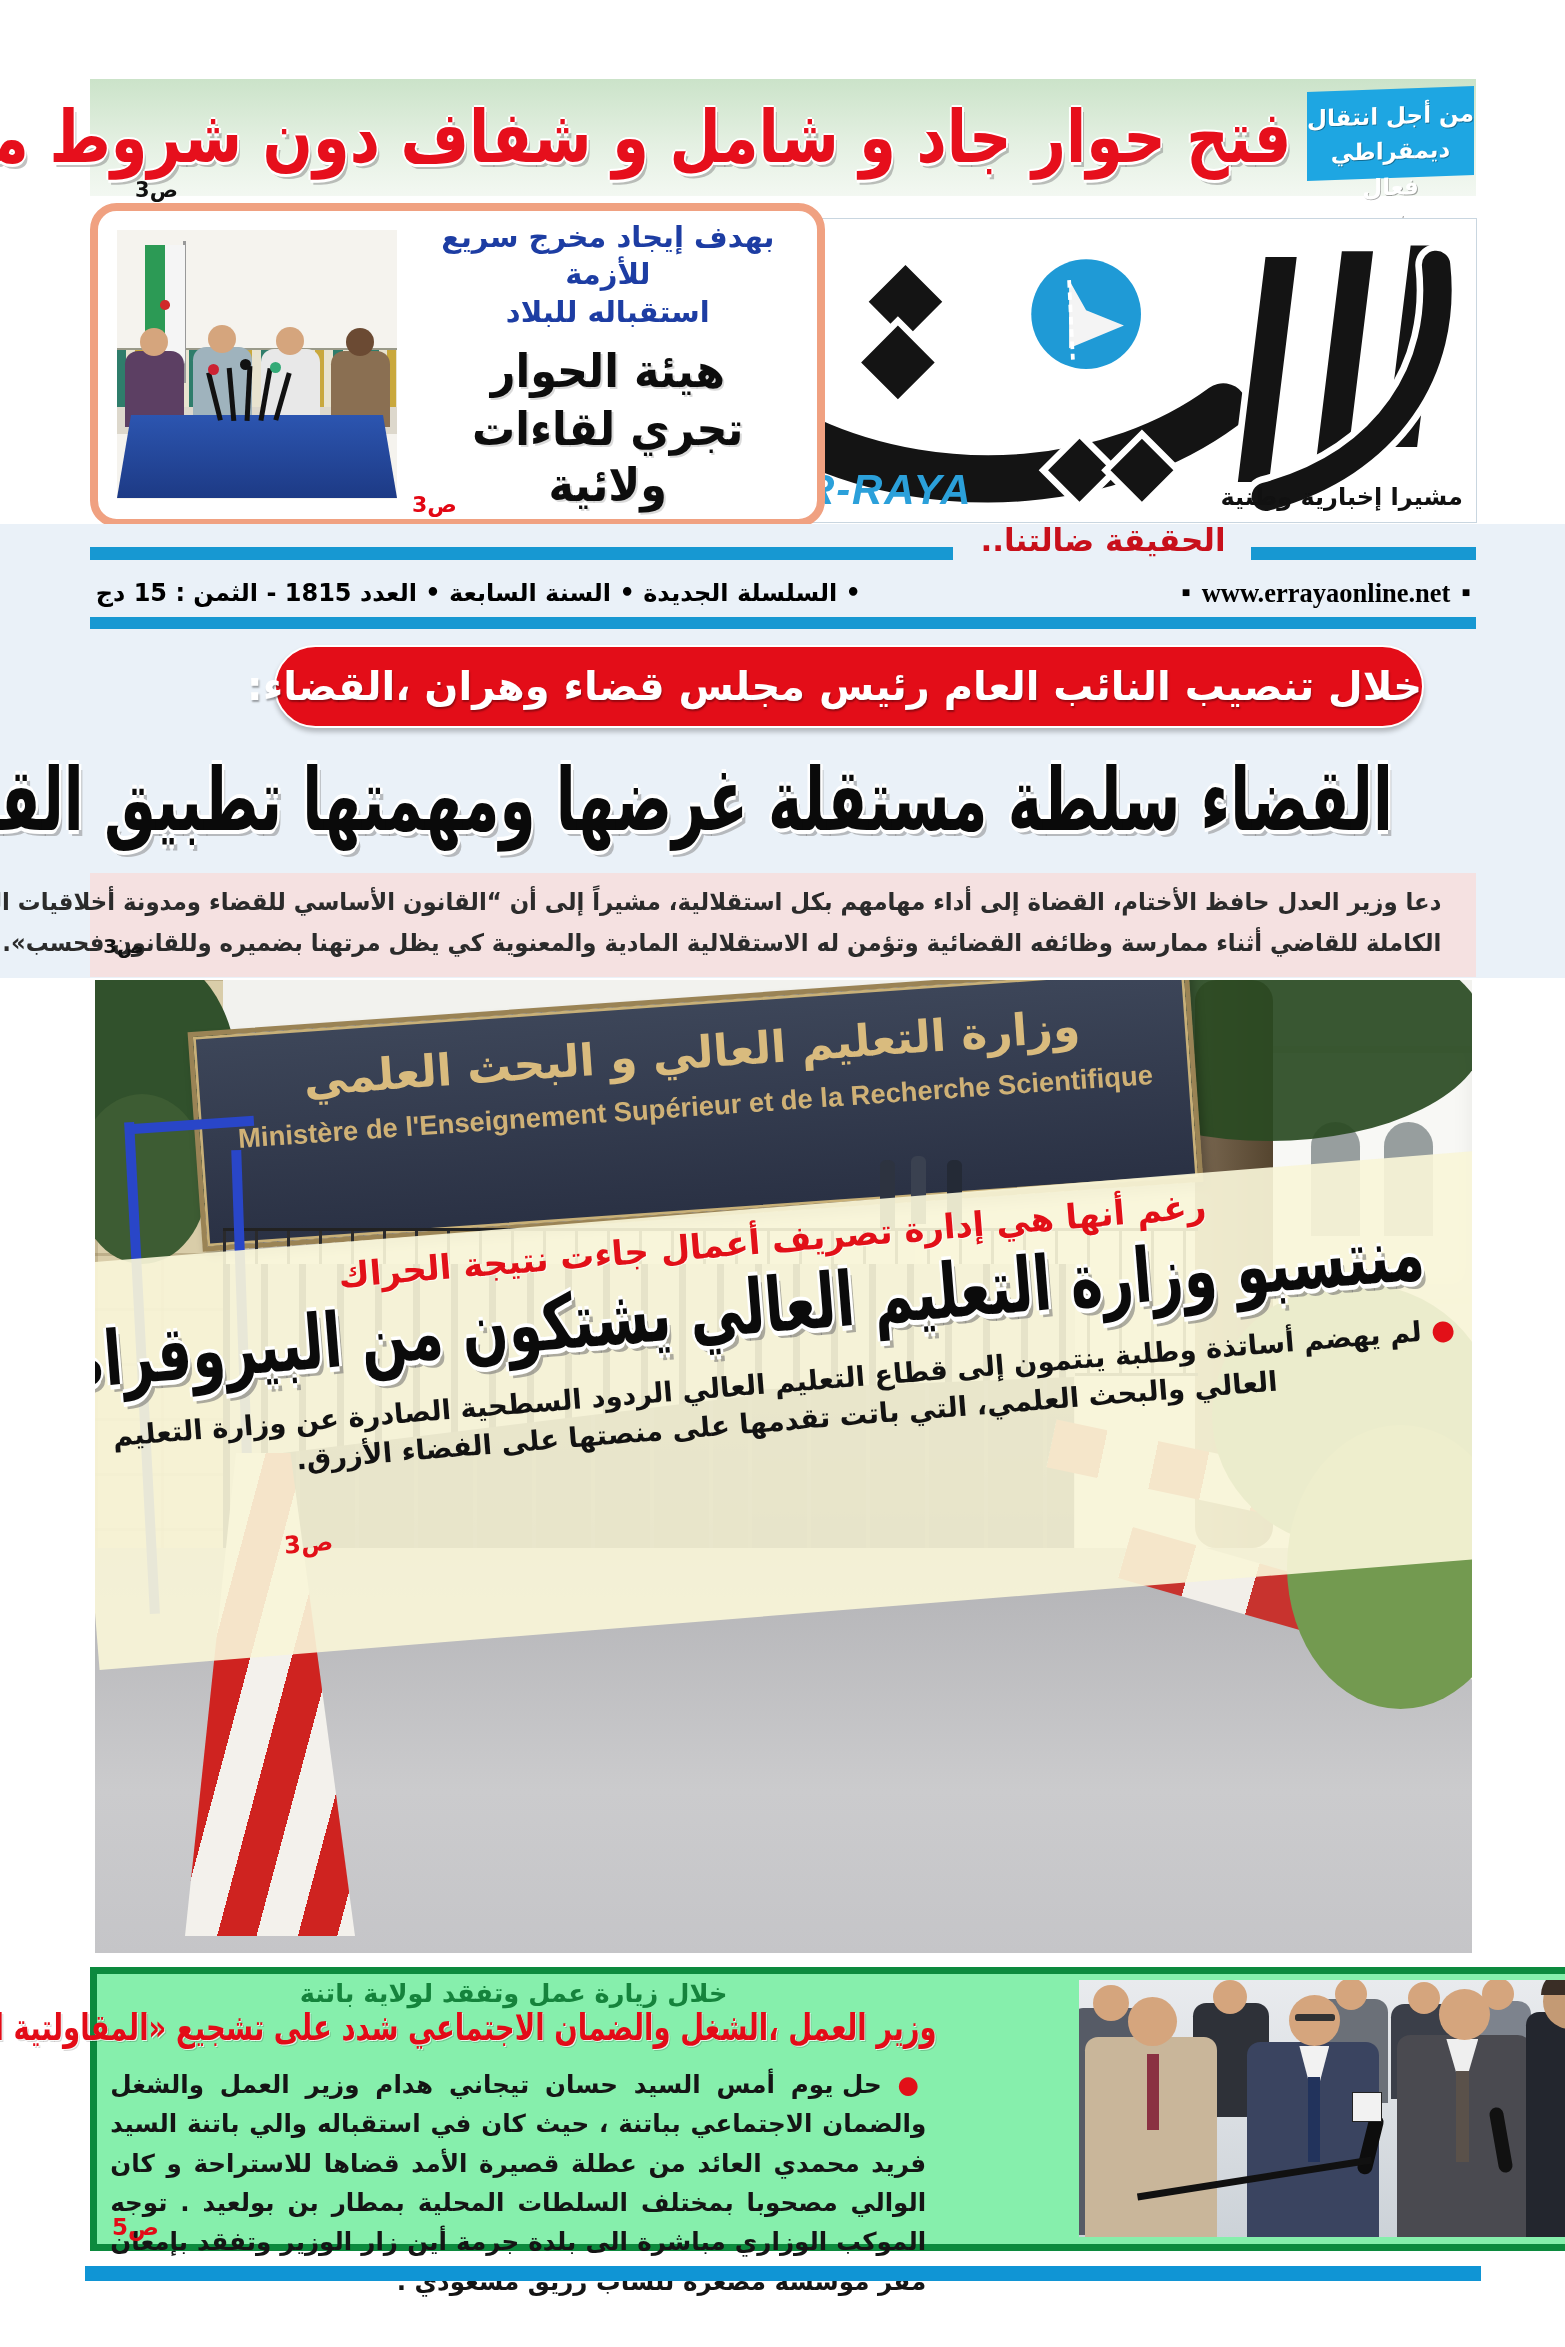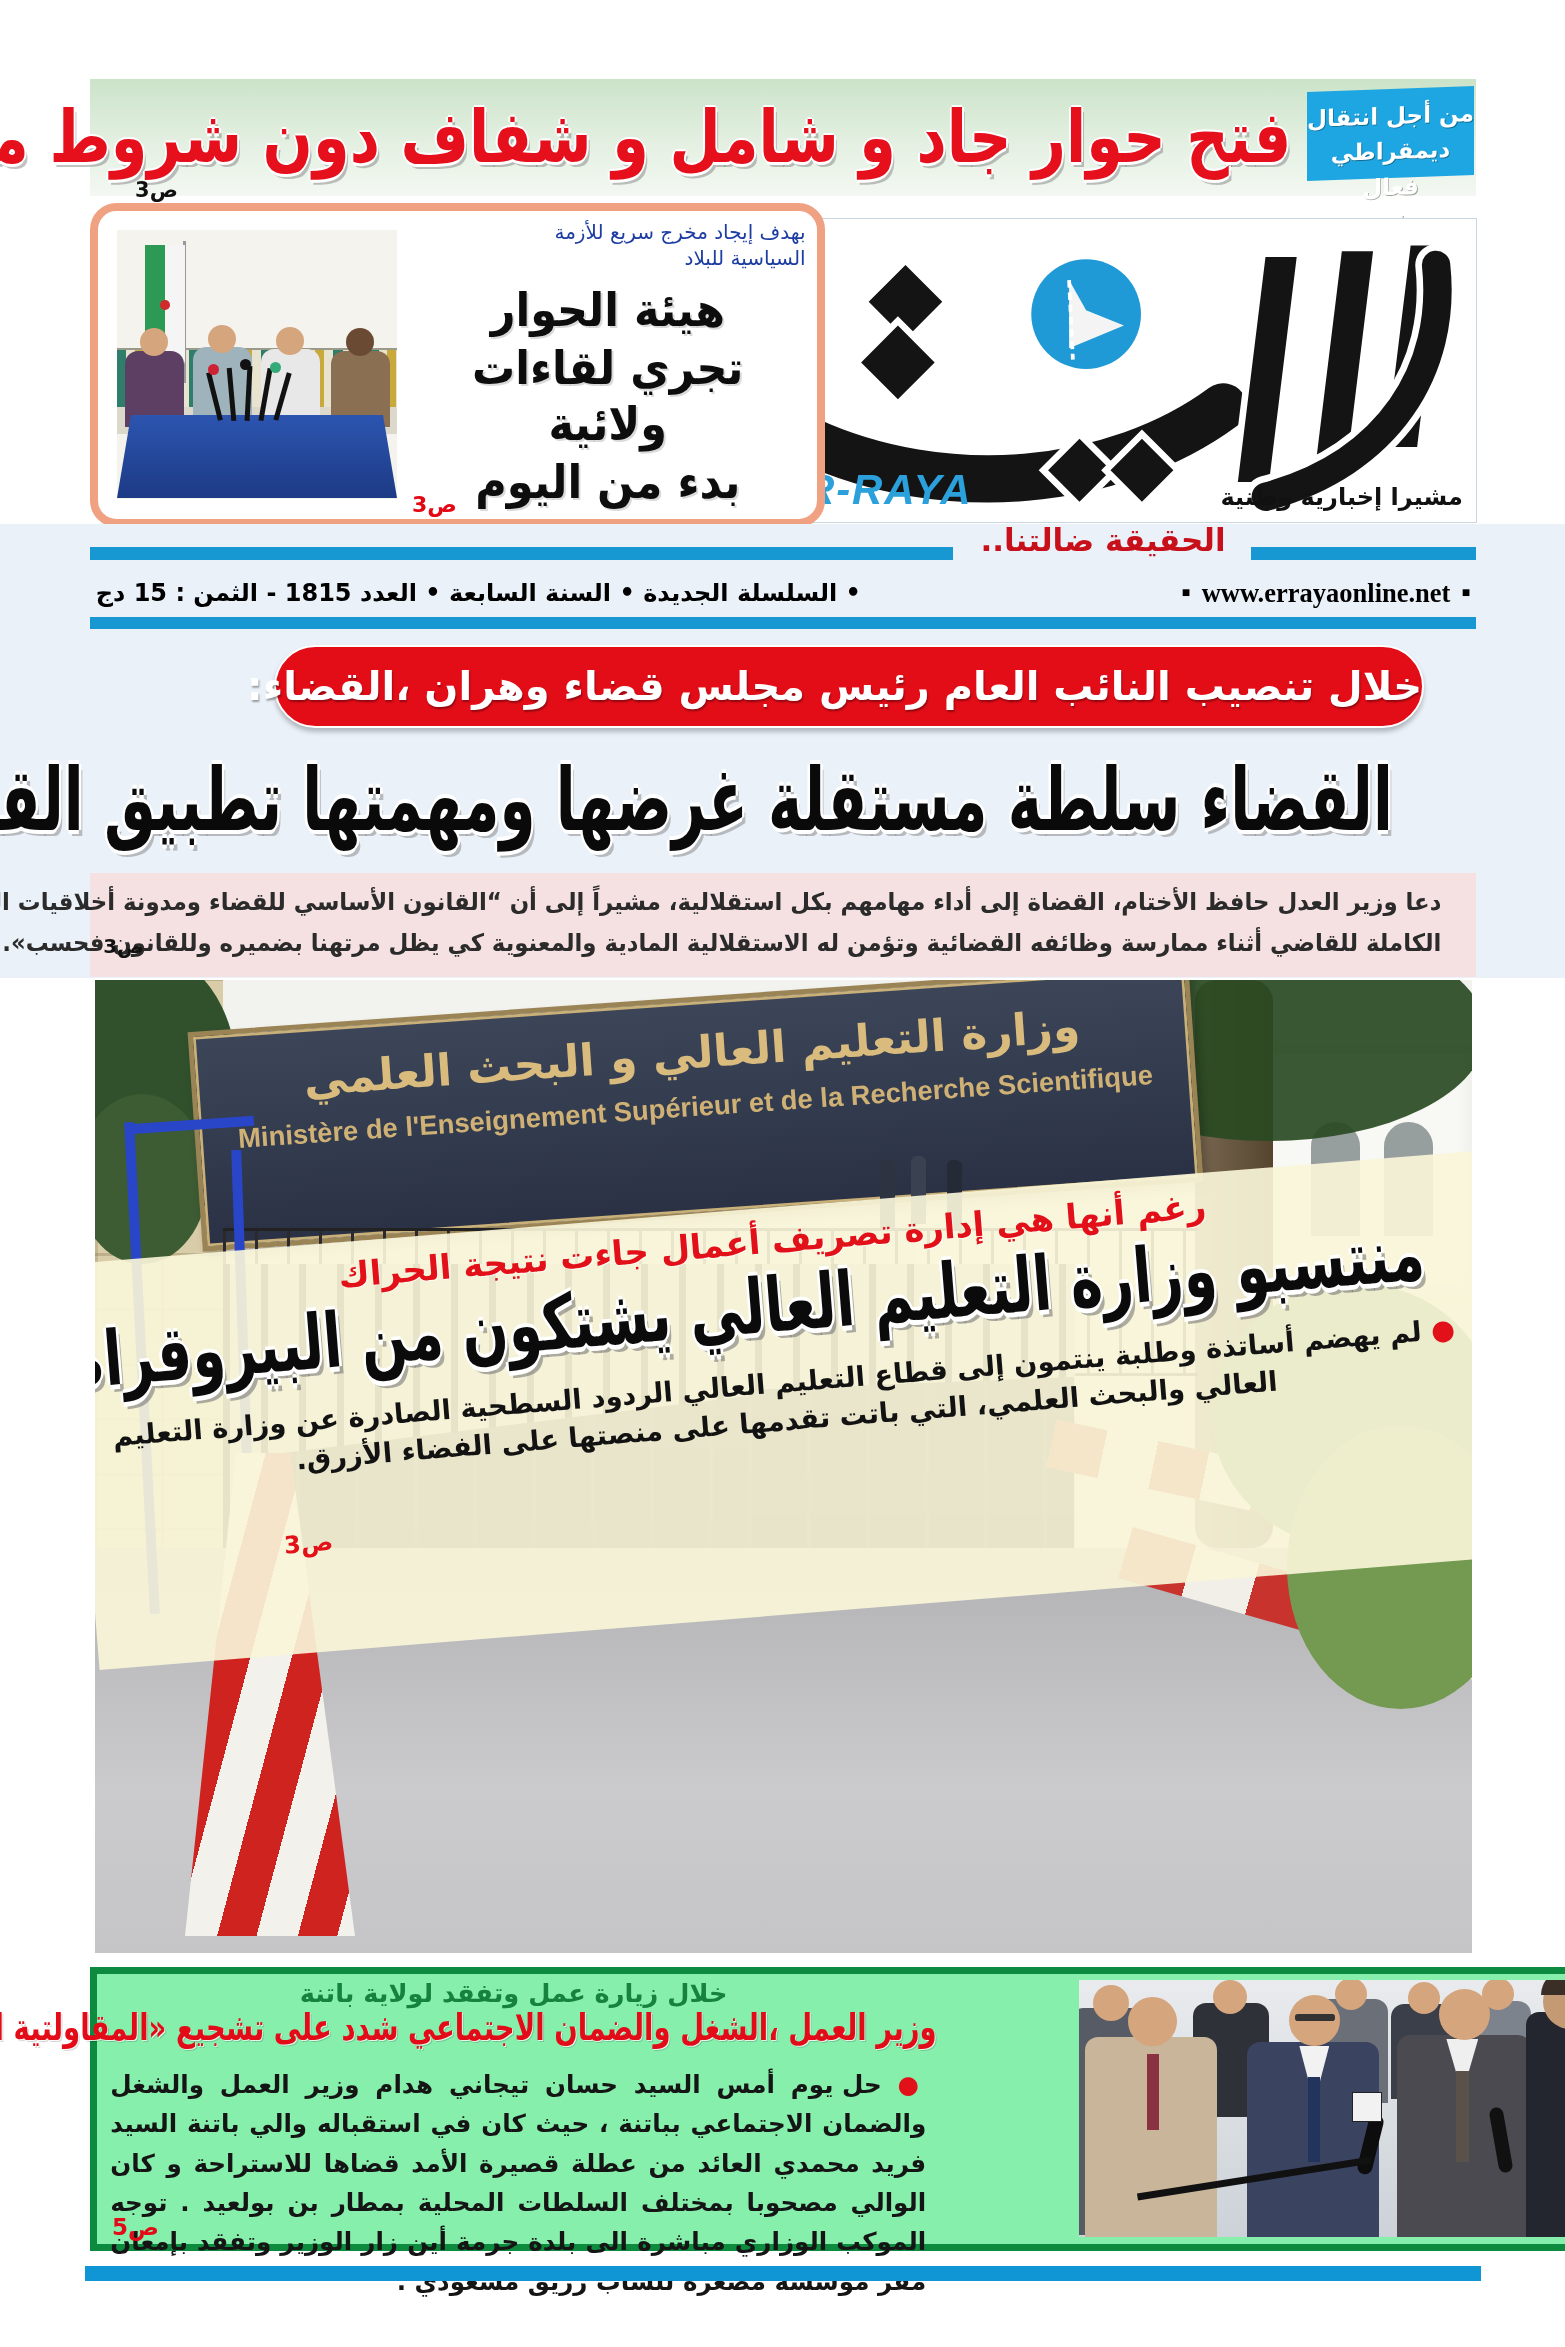--- a/index.html
+++ b/index.html
@@ -28,21 +28,21 @@
     border:0.9px solid #c9d6e0;box-sizing:border-box;}
   #erraya-latin{left:28px;bottom:7.6px;color:#2ba0da;font-family:"Liberation Sans",sans-serif;
     font-style:italic;font-weight:900;font-size:42px;letter-spacing:1.9px;}
   #masthead-subtitle{right:13.2px;bottom:11.4px;font-size:24px;font-weight:bold;color:#111;}
 
   
   #tl-box{left:90px;top:203px;width:735px;height:324px;background:#fff;
     border:8.5px solid #f0a181;border-radius:26.5px;box-sizing:border-box;}
   #tl-photo{left:19px;top:19px;width:280px;height:269px;overflow:hidden;background:#f5f3ee;}
   #tl-text{left:312px;top:7.6px;right:11.4px;bottom:3.8px;}
-  .tl-kicker{color:#1d3da3;font-weight:400;font-size:20px;line-height:1.3;}
+  .tl-kicker{color:#1d3da3;font-weight:700;font-size:29px;line-height:1.3;text-align:center;}
   .tl-head{color:#0d0d0d;font-weight:900;font-size:43px;line-height:1.22;text-align:center;
     transform:scale(1,1.08);text-shadow:1.9px 1.9px 0 rgba(150,150,150,.35);}
   #tl-pageref{left:314px;bottom:1.9px;color:#e30613;font-size:22px;font-weight:bold;}
 
   
   #band-blue{left:0;top:524px;width:1565px;height:454px;background:#eaf1f8;}
 
   
   .tag-bar{top:547px;height:13.2px;background:#1798d2;}
   #tagline{left:961px;top:522px;width:284px;text-align:center;color:#c8101b;
@@ -218,21 +218,21 @@
     <div class="abs" style="left:112px;top:138px;width:4.7px;height:53px;background:#111;transform:rotate(-5deg);"></div>
     <div class="abs" style="left:129px;top:136px;width:4.7px;height:55px;background:#111;transform:rotate(3deg);"></div>
     <div class="abs" style="left:146px;top:138px;width:4.7px;height:53px;background:#111;transform:rotate(10deg);"></div>
     <div class="abs" style="left:163px;top:142px;width:4.7px;height:49px;background:#111;transform:rotate(16deg);"></div>
     <div class="abs" style="left:91px;top:134px;width:11.4px;height:11.4px;border-radius:50%;background:#c23;"></div>
     <div class="abs" style="left:123px;top:129px;width:11.4px;height:11.4px;border-radius:50%;background:#111;"></div>
     <div class="abs" style="left:153px;top:132px;width:11.4px;height:11.4px;border-radius:50%;background:#3a7;"></div>
   </div>
   <div id="tl-text" class="abs rtl">
     <div class="tl-kicker">بهدف إيجاد مخرج سريع للأزمة</div>
-    <div class="tl-kicker">السياسية للبلاد</div>
+    <div class="tl-kicker">استقباله للبلاد</div>
     <div class="tl-head" style="margin-top:13.2px;">هيئة الحوار</div>
     <div class="tl-head" style="margin-top:7.6px;">تجري لقاءات ولائية</div>
     <div class="tl-head" style="margin-top:7.6px;">بدء من اليوم</div>
   </div>
   <div id="tl-pageref" class="abs rtl">ص3</div>
 </div>
 
 <div id="band-blue" class="abs"></div>
 <div class="abs tag-bar" style="left:90px;width:863px;"></div>
 <div id="tagline" class="abs rtl nowrap">الحقيقة ضالتنا..</div>

